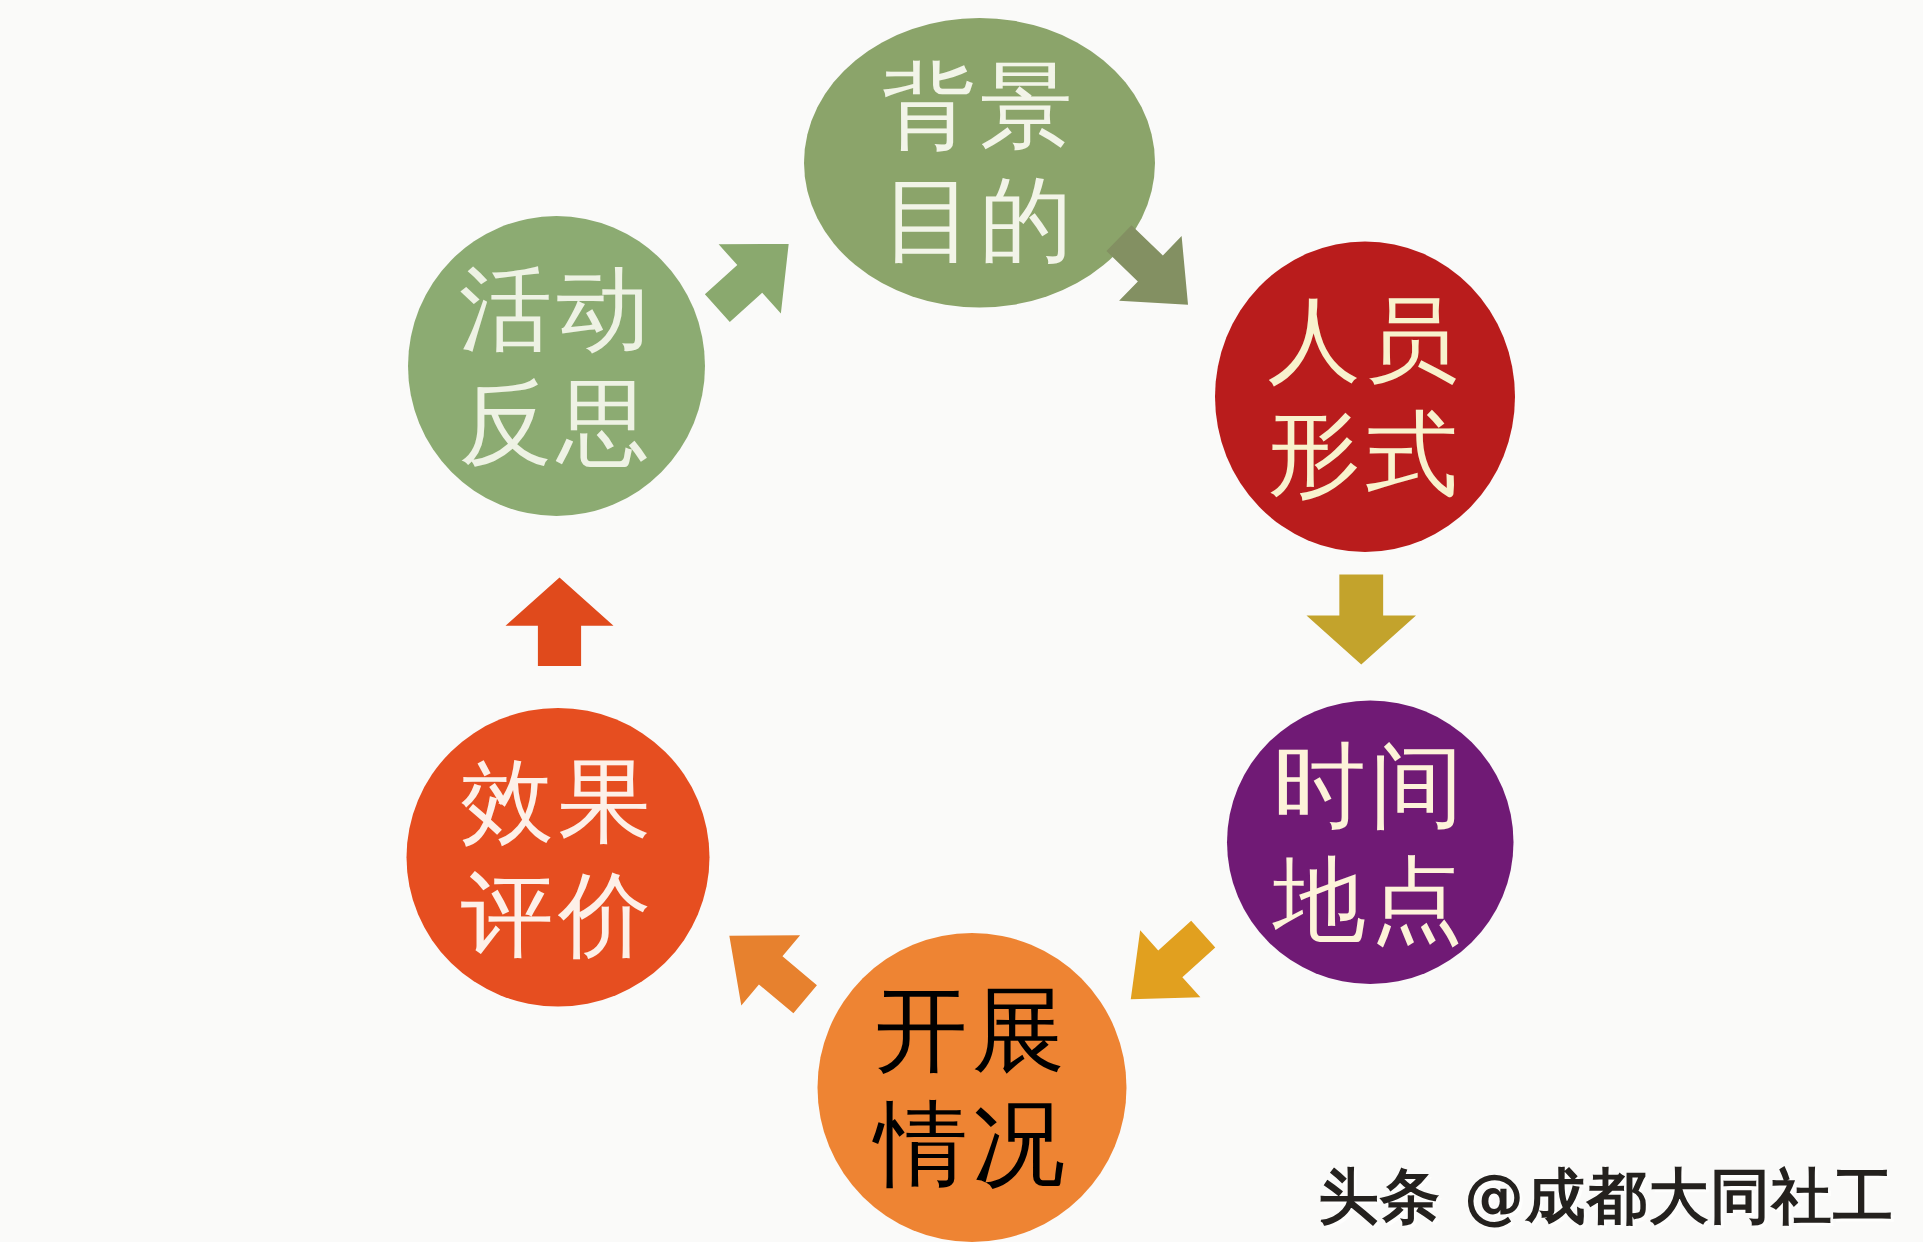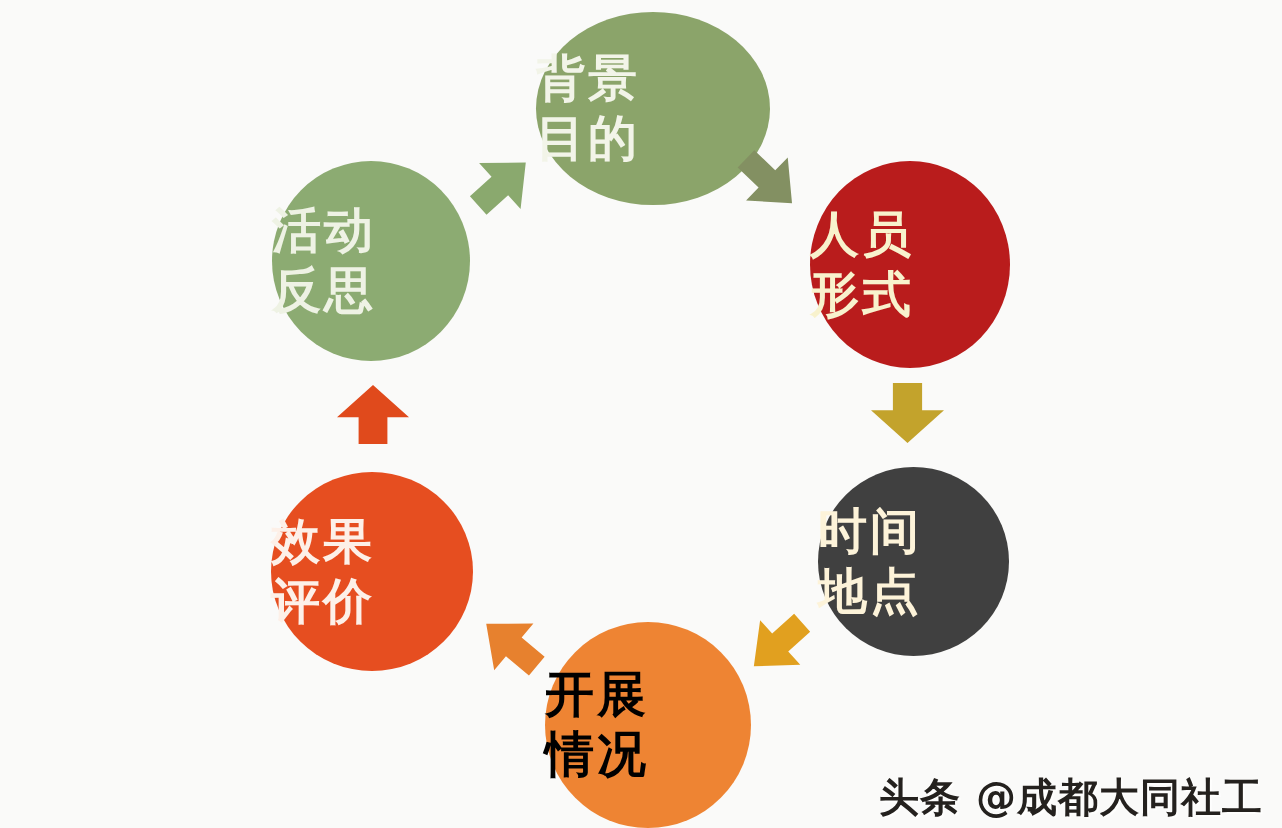--- a/index.html
+++ b/index.html
@@ -9,24 +9,24 @@
     width: 1282px;
     height: 828px;
     background: #fafafa;
     overflow: hidden;
   }
   .node {
     position: absolute;
     border-radius: 50%;
     display: flex;
     align-items: center;
-    justify-content: flex-start;
+    justify-content: center;
     text-align: center;
-    font-weight: bold;
-    font-size: 49px;
+    font-weight: normal;
+    font-size: 62px;
     line-height: 1.22;
     letter-spacing: 3px;
   }
   .node-label { white-space: pre-line; }
   .arrow { position: absolute; overflow: visible; }
   .watermark {
     position: absolute;
     top: 770px;
     right: 19px;
     font-size: 40px;
@@ -43,36 +43,36 @@
   <div class="node" style="left: 536px; top: 12px; width: 234px; height: 193px; background-color: rgb(139, 164, 106); color: rgb(242, 244, 232);">
     <span class="node-label">背景
 目的</span>
   </div>
 
   <div class="node" style="left: 810px; top: 161px; width: 200px; height: 207px; background-color: #b91c1c; color: rgb(248, 242, 205);">
     <span class="node-label">人员
 形式</span>
   </div>
 
-  <div class="node" style="left: 818px; top: 467px; width: 191px; height: 189px; background-color: #404040; color: rgb(253, 243, 217);">
+  <div class="node" style="left: 818px; top: 467px; width: 191px; height: 189px; background-color: #701a75; color: rgb(253, 243, 217);">
     <span class="node-label">时间
 地点</span>
   </div>
 
   <div class="node" style="left: 545px; top: 622px; width: 206px; height: 206px; background-color: rgb(238, 132, 51); color: #000000;">
     <span class="node-label">开展
 情况</span>
   </div>
 
   <div class="node" style="left: 271px; top: 472px; width: 202px; height: 199px; background-color: rgb(230, 78, 32); color: rgb(253, 240, 232);">
     <span class="node-label">效果
 评价</span>
   </div>
 
-  <div class="node" style="left: 272px; top: 161px; width: 198px; height: 200px; background-color: rgb(140, 171, 114); color: rgb(238, 242, 228);">
+  <div class="node" style="left: 272px; top: 144px; width: 198px; height: 200px; background-color: rgb(140, 171, 114); color: rgb(238, 242, 228);">
     <span class="node-label">活动
 反思</span>
   </div>
 
   <svg class="arrow" style="left:471px; top:152px; width:62px; height:64px; transform:rotate(48deg);" viewBox="0 0 100 88" preserveAspectRatio="none">
     <polygon points="50,0 100,48 70,48 70,88 30,88 30,48 0,48" fill="#8aa96e"></polygon>
   </svg>
 
   <svg class="arrow" style="left:739px; top:149px; width:60px; height:64px; transform:rotate(134deg);" viewBox="0 0 100 88" preserveAspectRatio="none">
     <polygon points="50,0 100,48 70,48 70,88 30,88 30,48 0,48" fill="#839062"></polygon>

